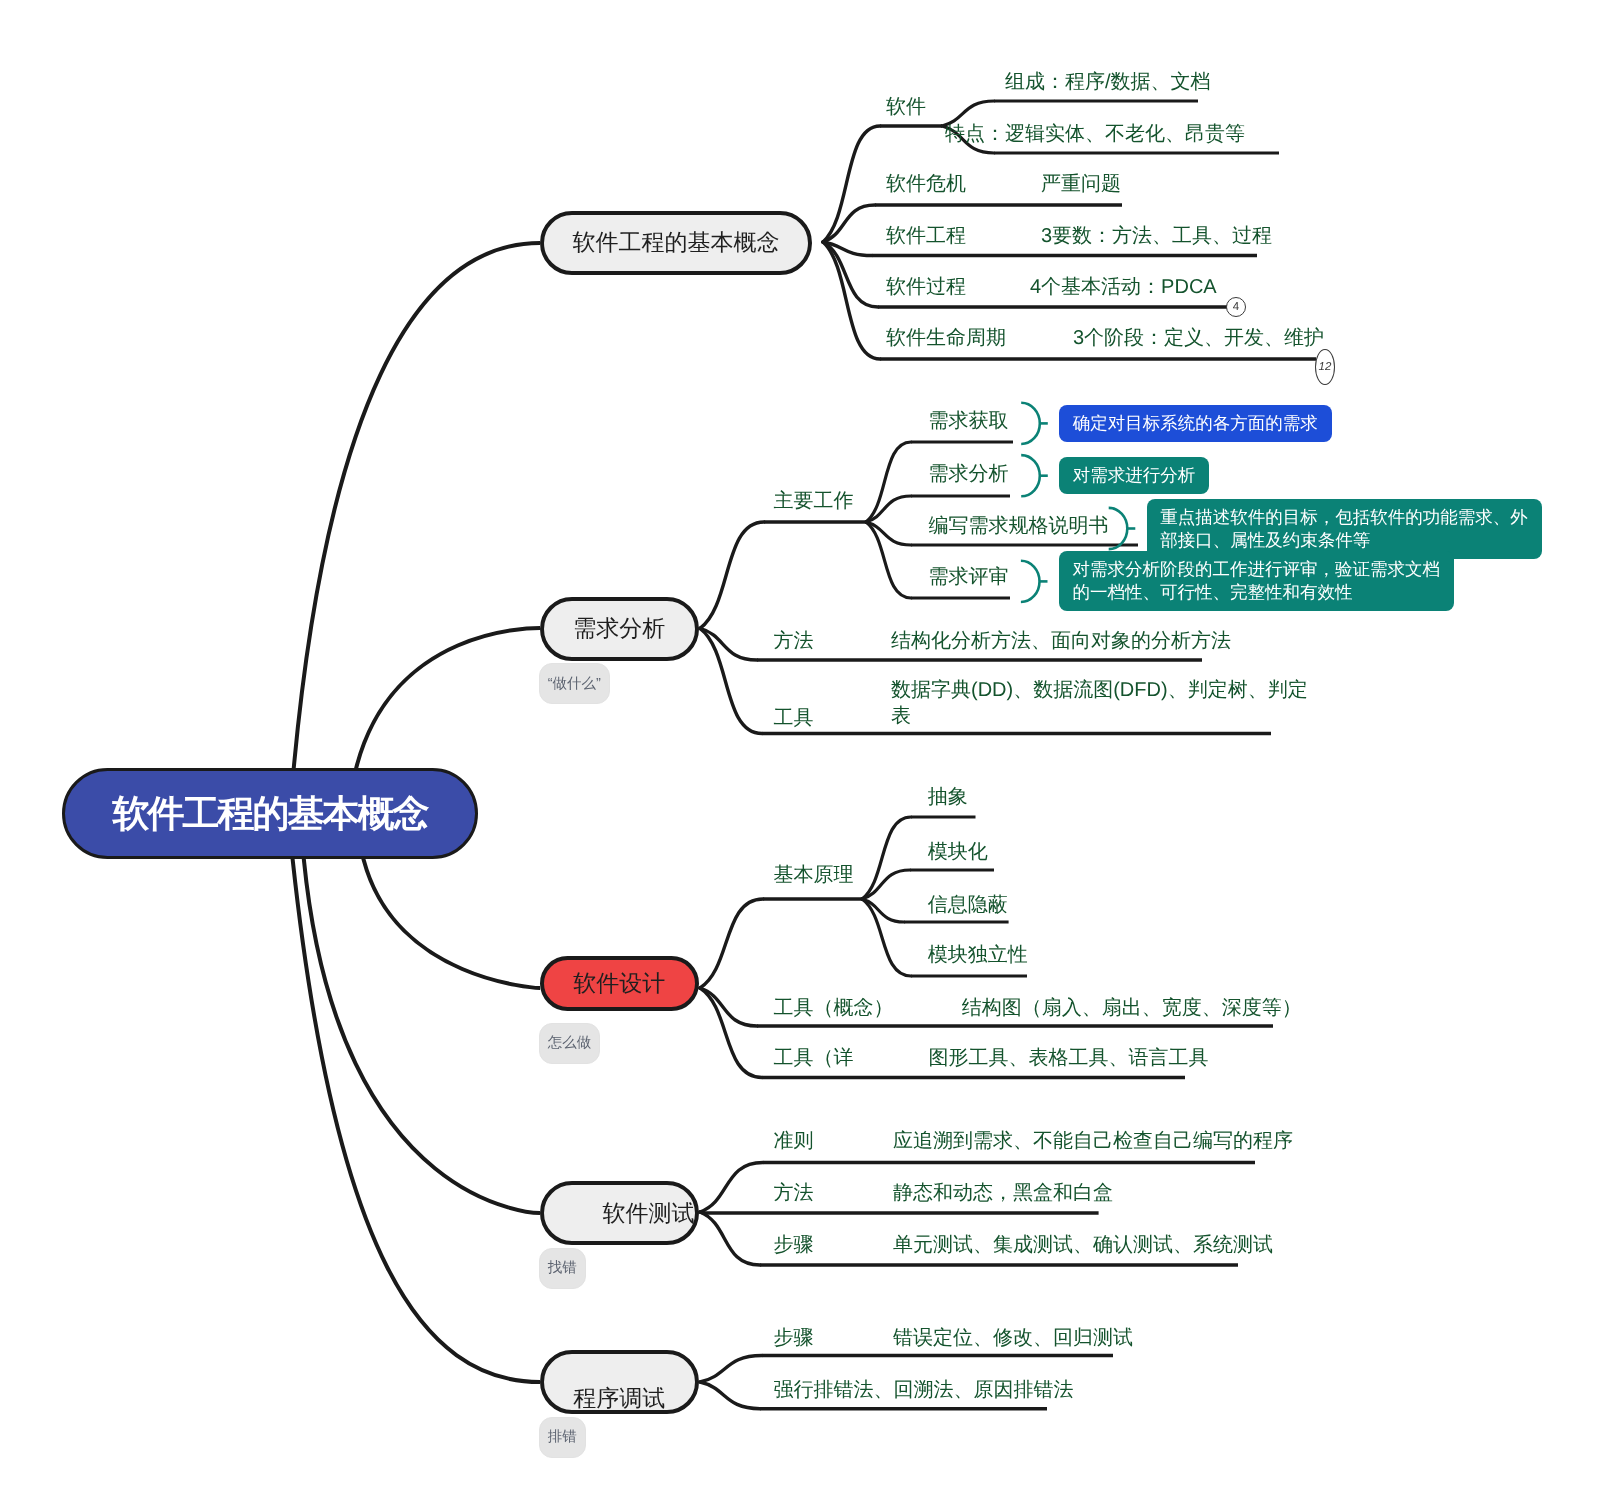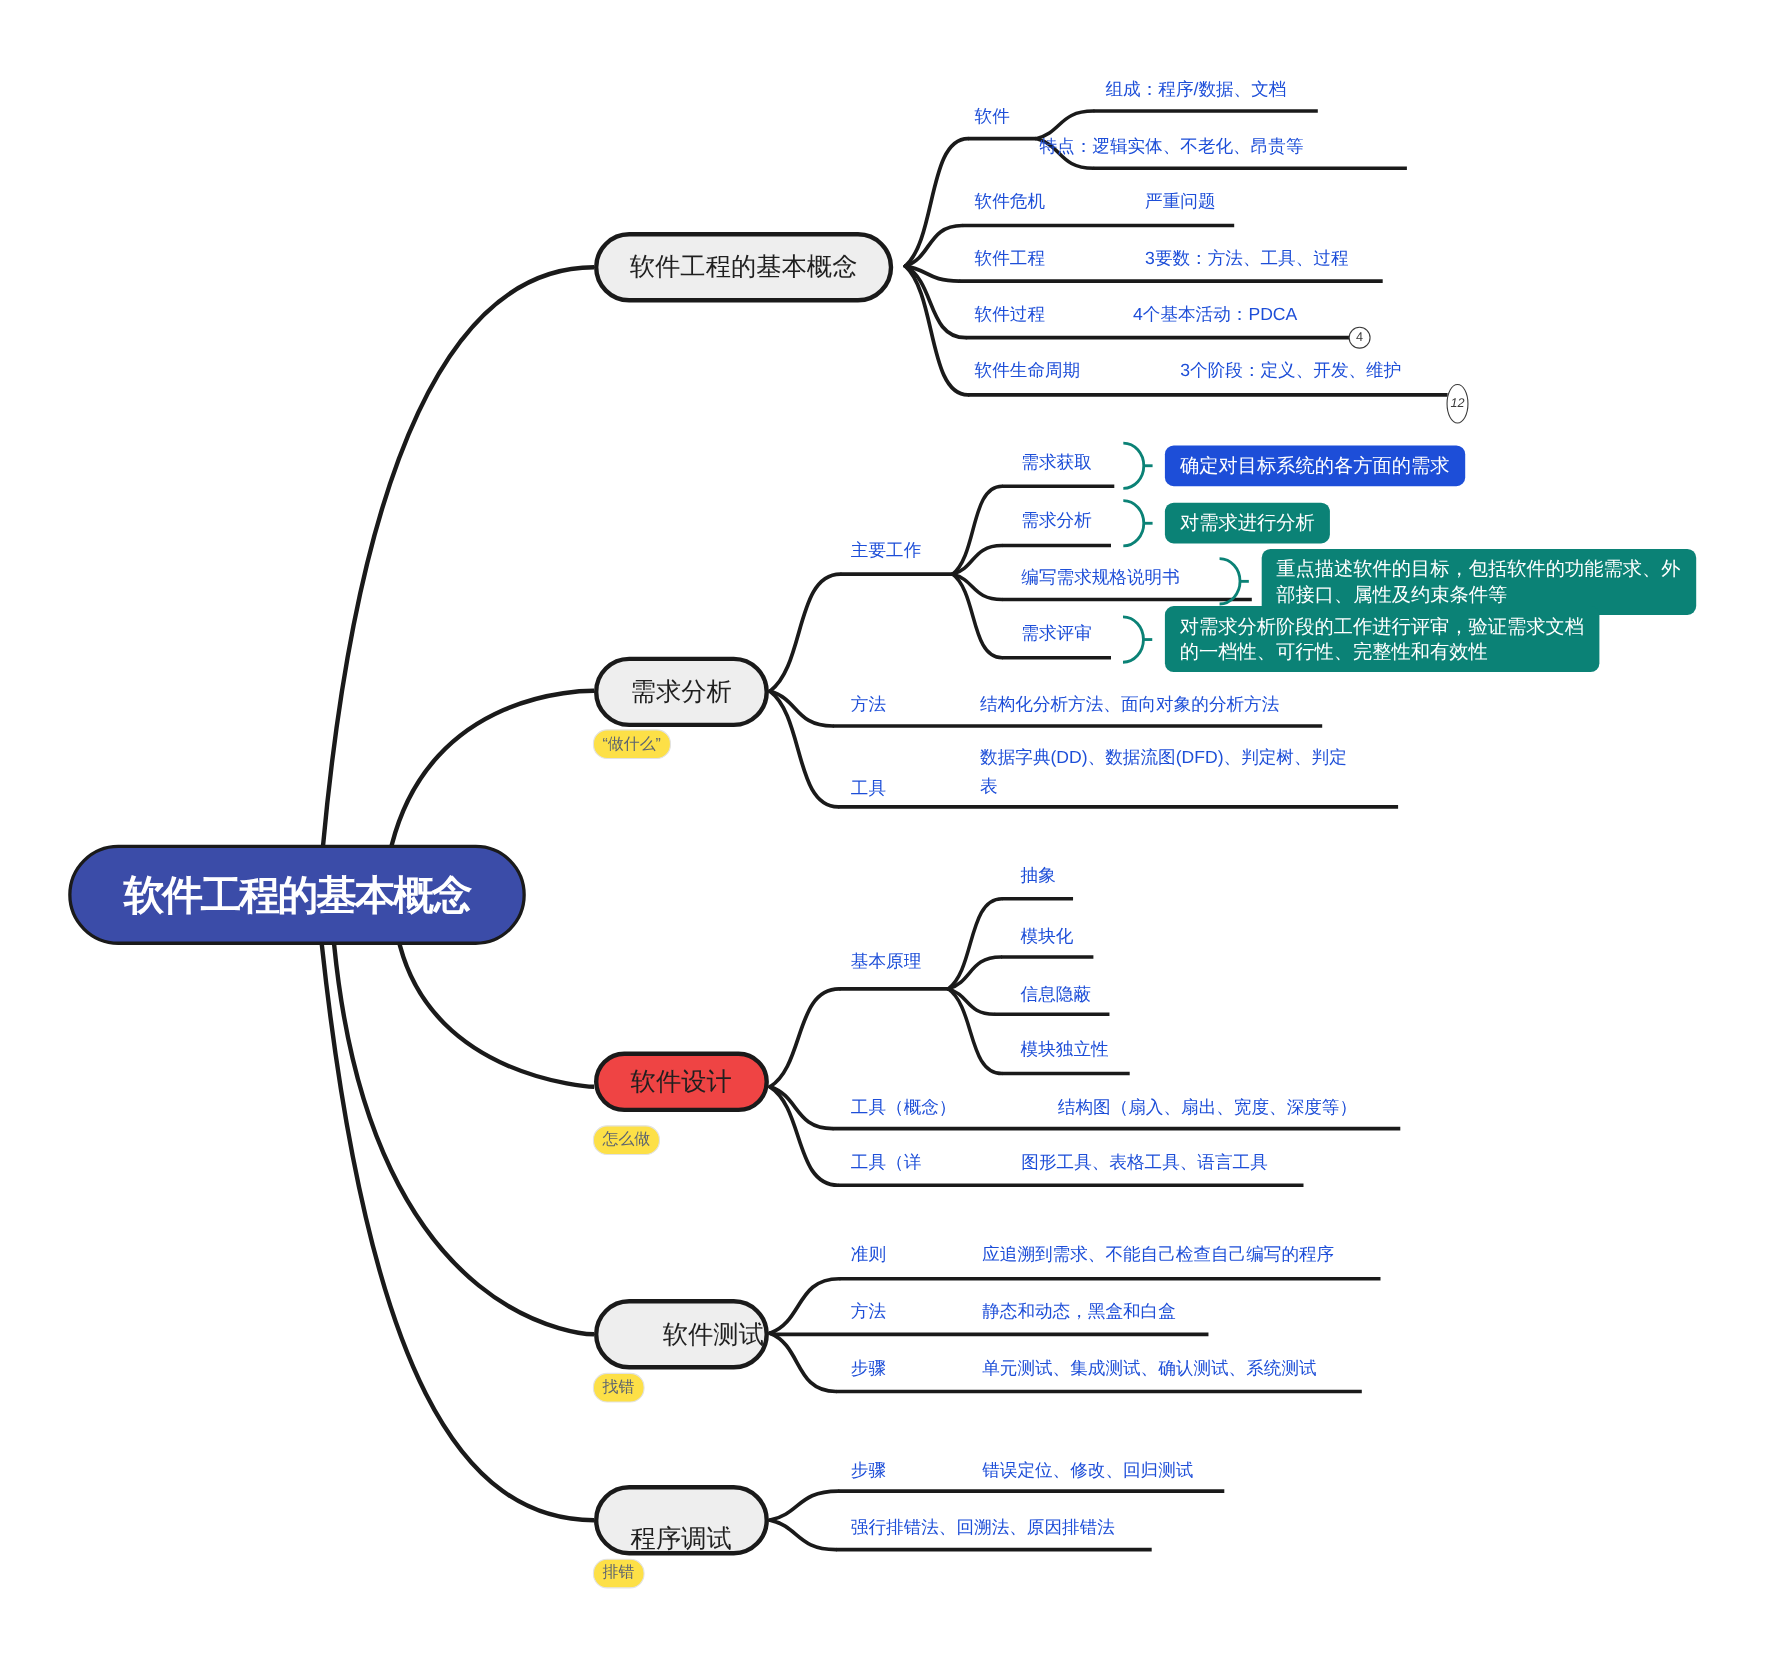--- a/index.html
+++ b/index.html
@@ -12,25 +12,25 @@
   .root-node{position:absolute;display:flex;align-items:center;justify-content:center;
     border:3.2px solid #1a1a1a;border-radius:48px;box-sizing:border-box;background:#3b4ca8;}
   .root-node .t{color:#ffffff;font-weight:bold;font-size:37px;letter-spacing:-2px;
     white-space:nowrap;line-height:1;}
 
   .l1-node{position:absolute;display:flex;align-items:center;justify-content:center;
     background:#eeeeee;border:4.4px solid #1a1a1a;border-radius:34px;box-sizing:border-box;}
   .l1-node .t{color:#1f1f1f;font-size:23px;white-space:nowrap;line-height:1;}
 
   .tag{position:absolute;display:inline-flex;align-items:center;justify-content:center;
-    background:#fde047;border:1px solid #e2e2e2;border-radius:13px;box-sizing:border-box;
-    height:27px;padding:0 8px;}
+    background:#e5e5e5;border:1px solid #e2e2e2;border-radius:13px;box-sizing:border-box;
+    height:41px;padding:0 8px;}
   .tag .t{color:#5c6370;font-size:14.5px;white-space:nowrap;line-height:1;}
 
-  .lbl{position:absolute;color:#1d4ed8;font-size:16px;white-space:pre;line-height:26px;}
+  .lbl{position:absolute;color:#14532d;font-size:20px;white-space:pre;line-height:26px;}
 
   .callout{position:absolute;border-radius:8px;box-sizing:border-box;background:#0b8276;
     padding:7px 14px 7px 13.5px;}
   .callout .t{display:block;color:#ffffff;font-size:17.5px;line-height:23px;white-space:pre;}
 
   .circ{position:absolute;border:1.4px solid #3a3a3a;border-radius:50%;background:#fff;
     display:flex;align-items:center;justify-content:center;box-sizing:border-box;}
   .circ .t{font-size:11.5px;color:#3a3a3a;line-height:1;position:relative;top:0.5px;}
 </style>
 </head>

